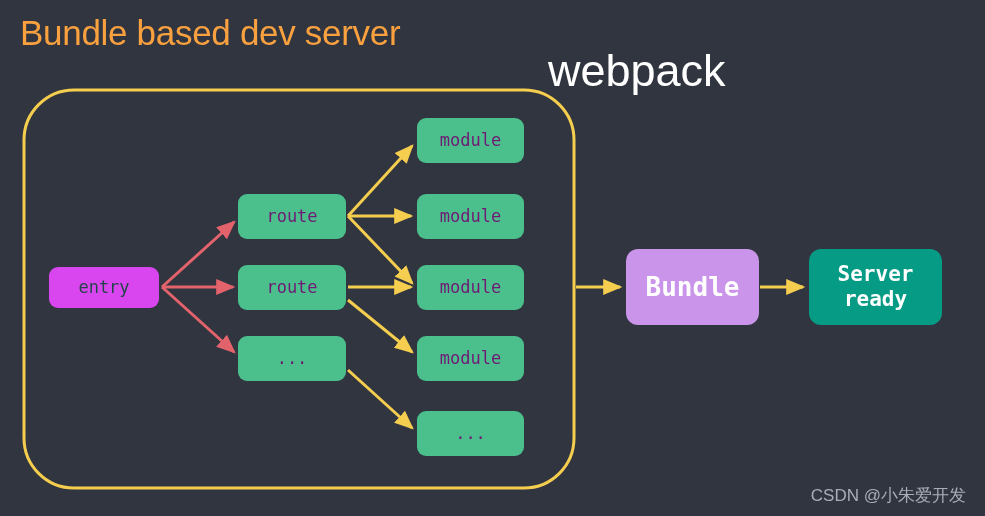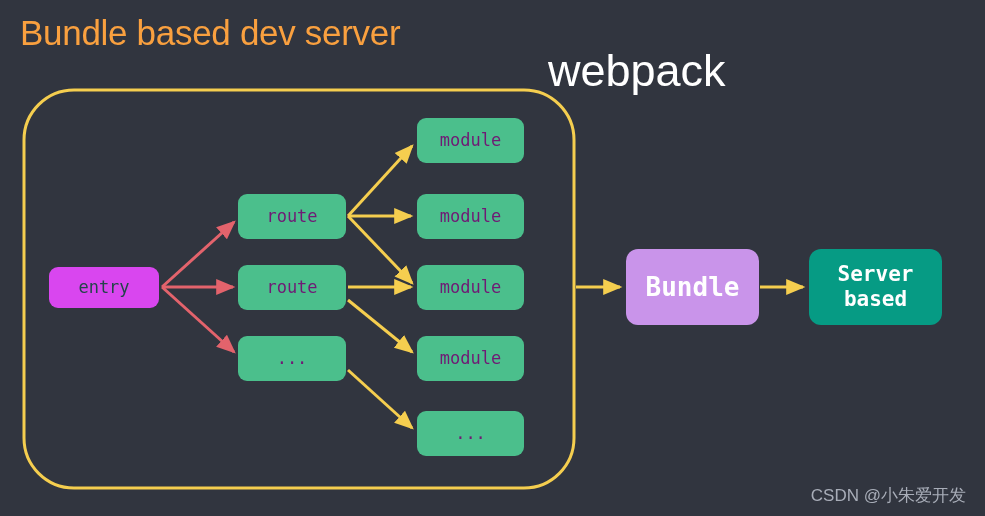--- a/index.html
+++ b/index.html
@@ -137,17 +137,17 @@
 
   <div class="node node-green" style="left:417px; top:118px; width:107px; height:45px;">module</div>
   <div class="node node-green" style="left:417px; top:194px; width:107px; height:45px;">module</div>
   <div class="node node-green" style="left:417px; top:265px; width:107px; height:45px;">module</div>
   <div class="node node-green" style="left:417px; top:336px; width:107px; height:45px;">module</div>
   <div class="node node-green" style="left:417px; top:411px; width:107px; height:45px;">...</div>
 
   <div class="node node-bundle" style="left:626px; top:249px; width:133px; height:76px;">Bundle</div>
 
   <div class="node node-server" style="left:809px; top:249px; width:133px; height:76px;">Server
-based</div>
+ready</div>
 
   <div class="watermark">CSDN @小朱爱开发</div>
 
 </div>
 
 </body></html>

